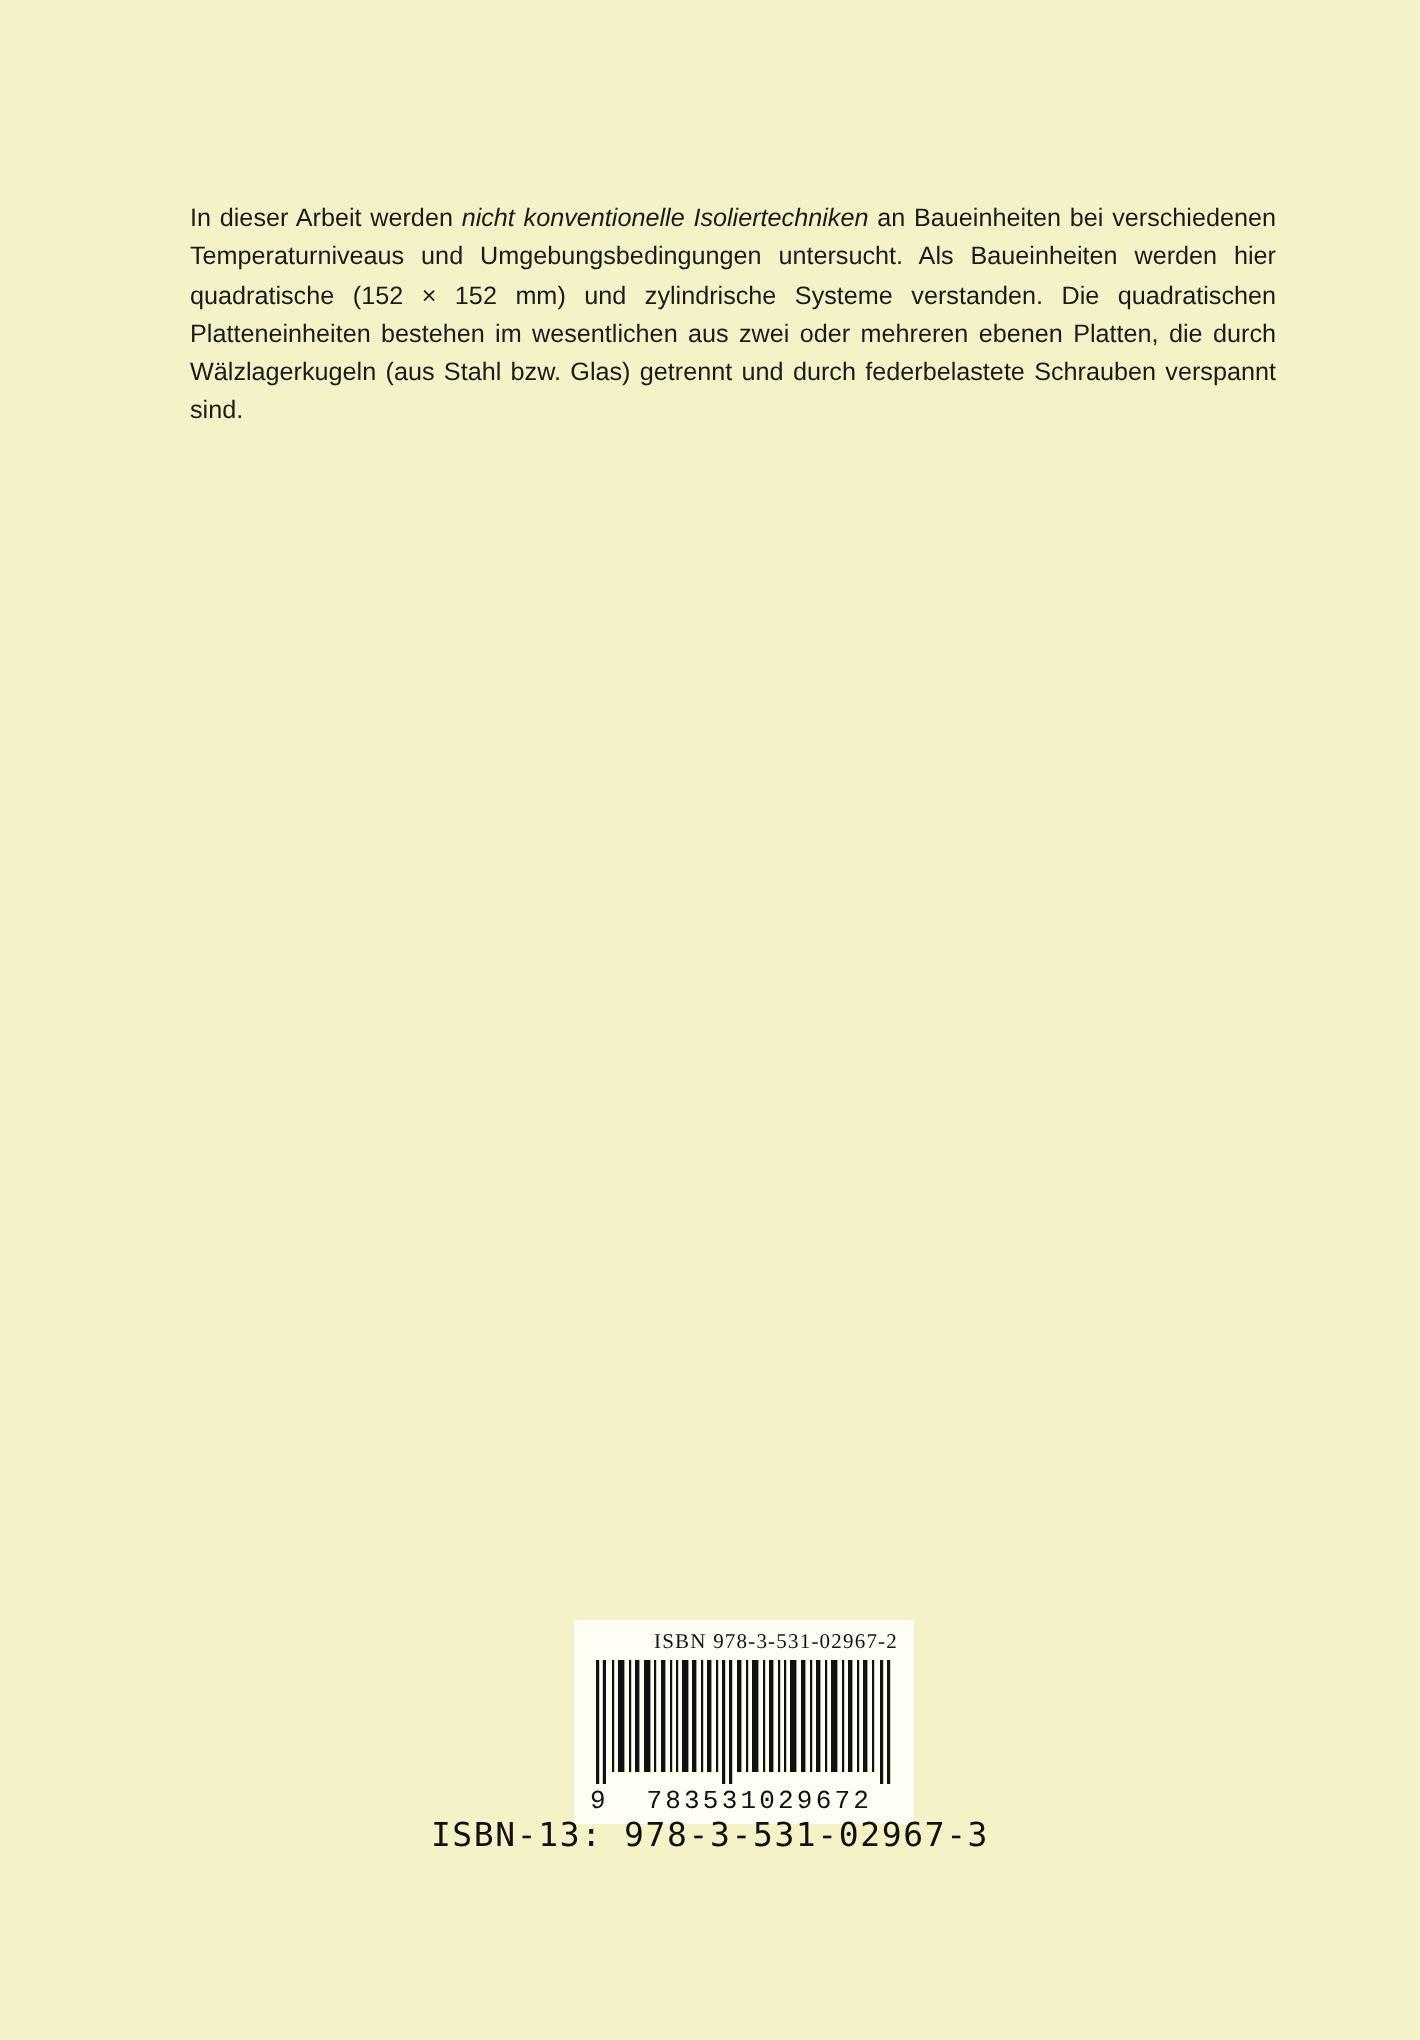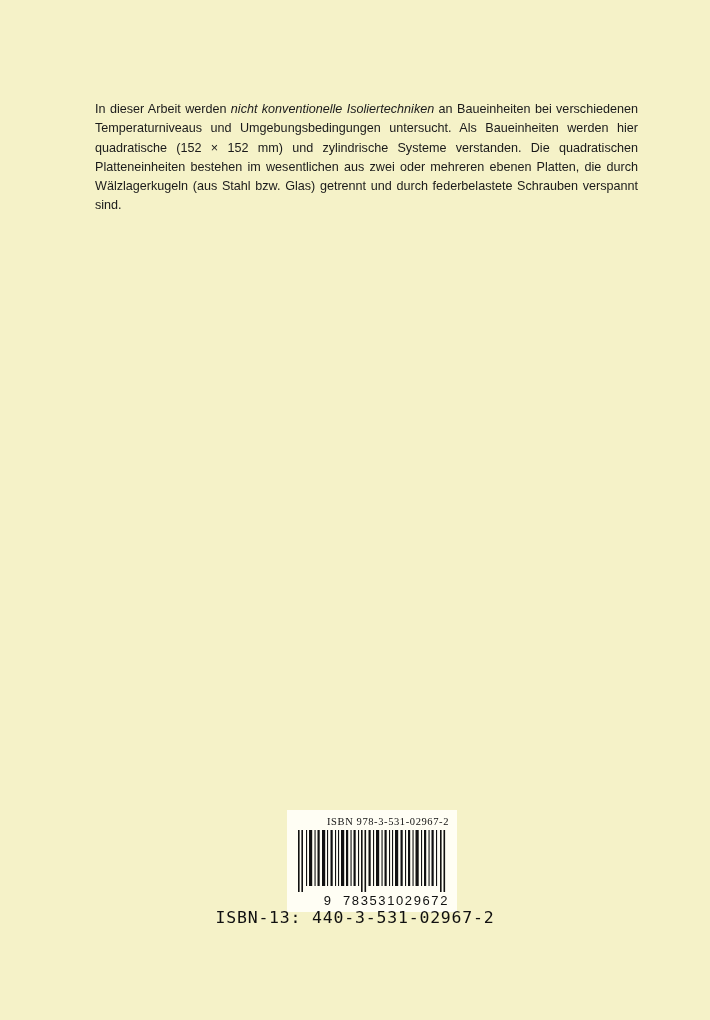--- a/index.html
+++ b/index.html
@@ -59,25 +59,25 @@
     text-align: right;
     margin-bottom: 3px;
     white-space: nowrap;
   }
   .bars {
     height: 62px;
     width: 100%;
     display: block;
   }
   .barcode-digits {
-    font-family: Liberation Sans, sans-serif;
+    font-family: Liberation Mono, monospace;
     font-size: 13px;
     letter-spacing: 1.6px;
     color: #111;
-    text-align: right;
+    text-align: left;
     margin-top: 1px;
     white-space: nowrap;
   }
   .isbn13 {
     position: absolute;
     left: 0;
     top: 908px;
     width: 710px;
     text-align: center;
     font-family: "DejaVu Sans Mono", monospace;
@@ -138,15 +138,15 @@
           <rect x="136.5" y="0" width="2.2" height="56"></rect>
           <rect x="141" y="0" width="1.1" height="56"></rect>
           <rect x="145" y="0" width="1.6" height="62"></rect>
           <rect x="148.5" y="0" width="1.6" height="62"></rect>
         </g>
       </svg>
       <div class="barcode-digits"><span>9</span>&nbsp;&nbsp;<span>783531029672</span></div>
     </div>
   </div>
 
-  <div class="isbn13">ISBN-13: 440-3-531-02967-2</div>
+  <div class="isbn13">ISBN-13: 978-3-531-02967-3</div>
 
 </div>
 
 </body></html>

